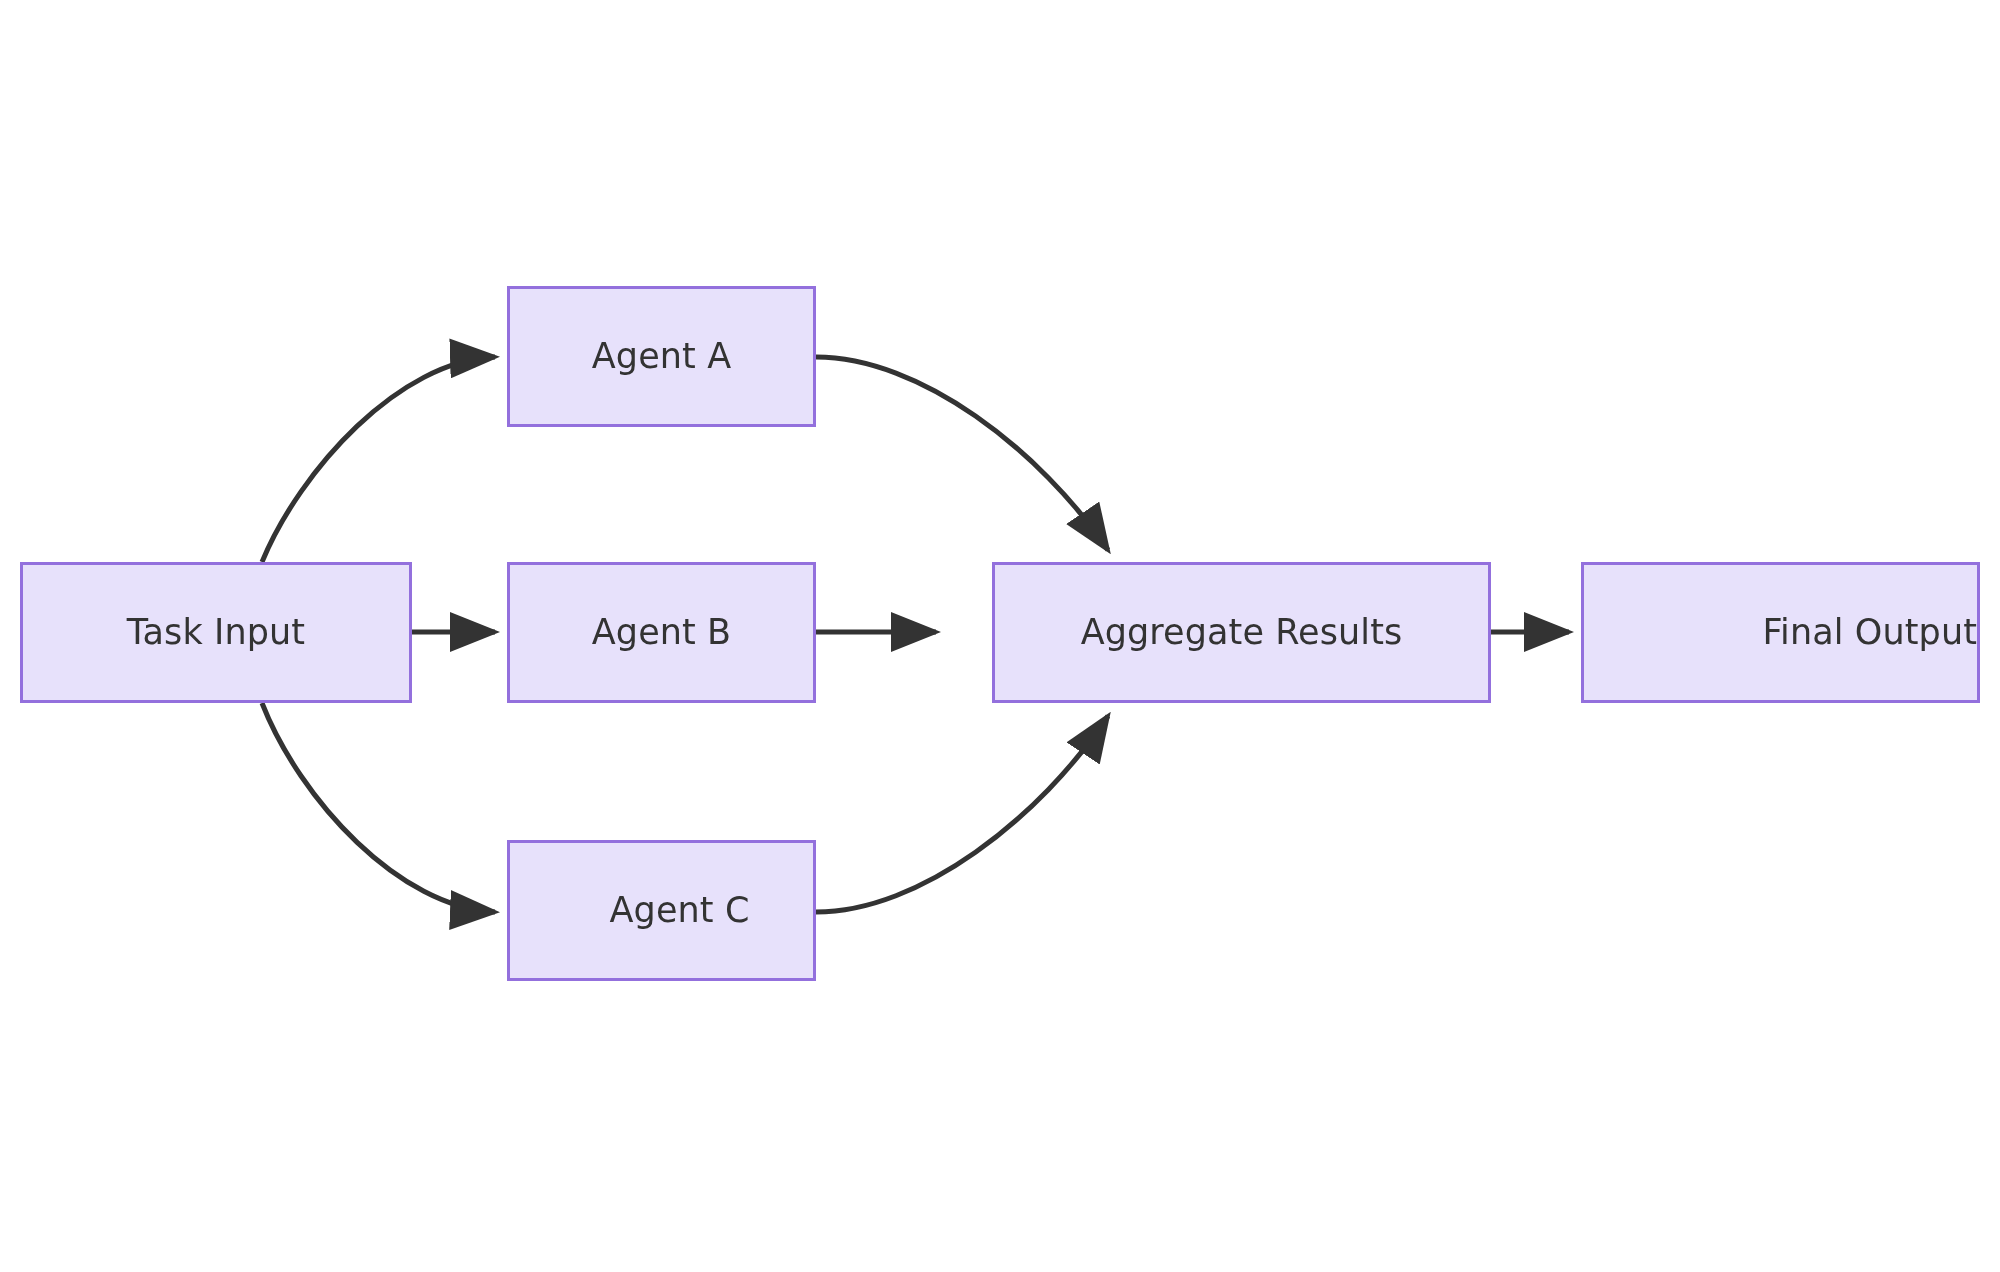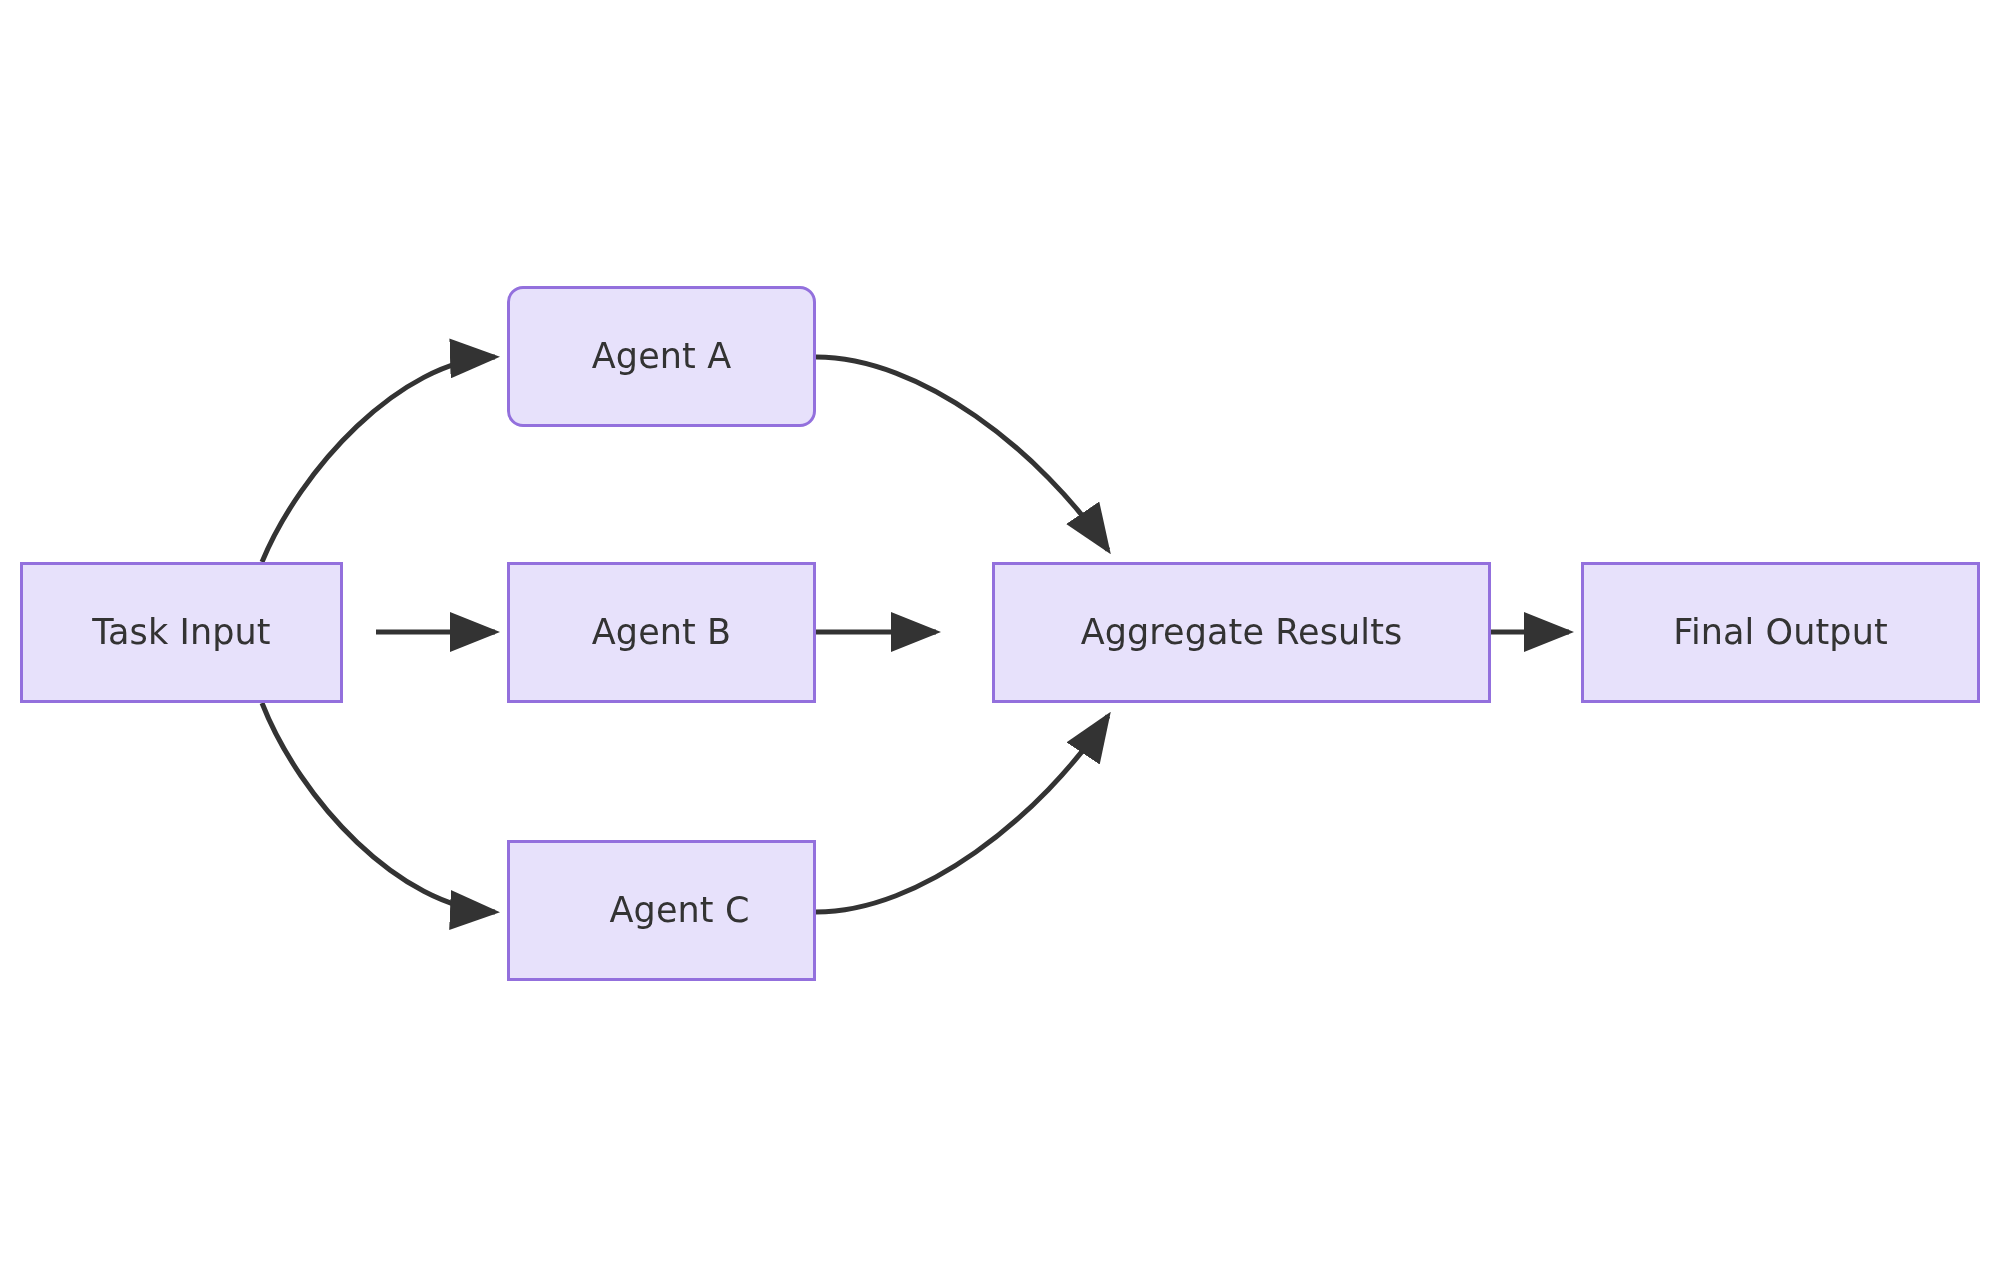--- a/index.html
+++ b/index.html
@@ -35,26 +35,26 @@
   .node-label {
     font-family: "DejaVu Sans", "Liberation Sans", sans-serif;
     font-size: 35px;
     font-weight: 400;
     color: #333333;
     letter-spacing: 0.1px;
     white-space: nowrap;
     line-height: 1;
   }
   
-  #node-task-input      { left: 20px;   top: 562px; width: 323px; height: 141px; }
-  #node-agent-a         { left: 507px;  top: 286px; width: 309px; height: 141px; border-radius: 16px; }
+  #node-task-input      { left: 20px;   top: 562px; width: 392px; height: 141px; }
+  #node-agent-a         { left: 507px;  top: 286px; width: 309px; height: 141px; }
   #node-agent-b         { left: 507px;  top: 562px; width: 309px; height: 141px; text-align: center; }
   #node-agent-c         { left: 507px;  top: 840px; width: 309px; height: 141px; padding-left: 36px; }
   #node-aggregate       { left: 948px;  top: 562px; width: 499px; height: 141px; margin-left: 44px; }
-  #node-final-output    { left: 1581px; top: 562px; width: 399px; height: 141px; }
+  #node-final-output    { left: 1581px; top: 562px; width: 399px; height: 141px; justify-content: flex-end; }
 </style>
 </head>
 <body>
 
 <div id="canvas">
 
   <svg id="edges" viewBox="0 0 2000 1272" width="2000" height="1272" xmlns="http://www.w3.org/2000/svg">
     <defs>
       <marker id="arrowhead" markerWidth="10" markerHeight="8" refX="9" refY="4" orient="auto" markerUnits="strokeWidth">
         <path d="M0,0 L10,4 L0,8 z" fill="#333333"></path>

